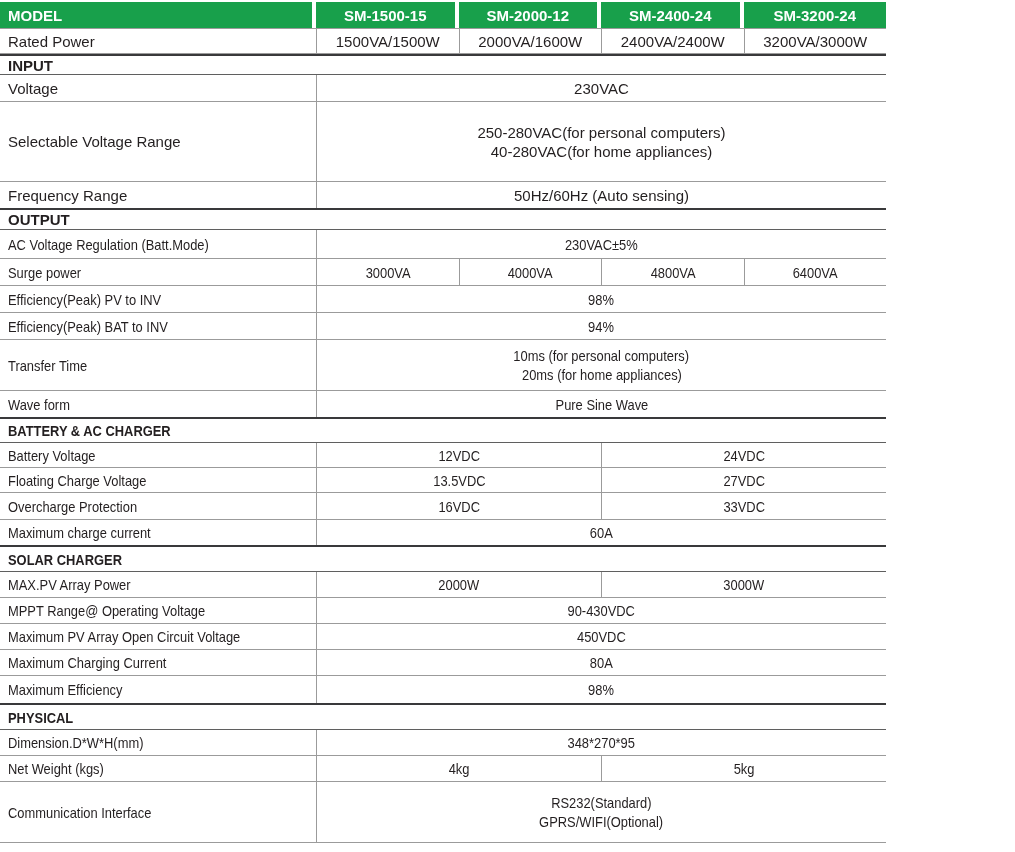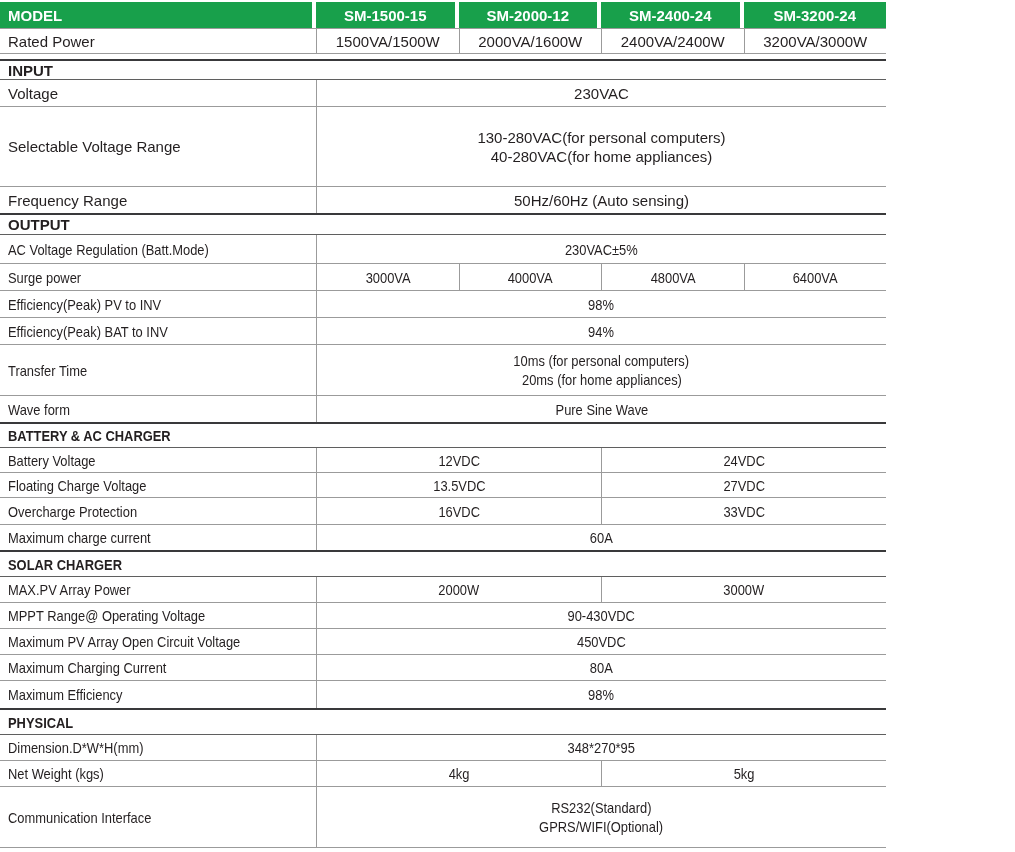--- a/index.html
+++ b/index.html
@@ -84,41 +84,41 @@
         <span class="txt">2000VA/1600W</span>
       </div>
     <div class="cell val bl c3">
         <span class="txt">2400VA/2400W</span>
       </div>
     <div class="cell val bl c4">
         <span class="txt">3200VA/3000W</span>
       </div>
   </div>
 
-  <div class="row sec" style="height:21px;margin-top:5px">
+  <div class="row sec" style="height:21px;">
     <div class="cell">
         <span class="txt">INPUT</span>
       </div>
   </div>
 
   <div class="row" style="height:27px">
     <div class="cell lab">
         <span class="txt">Voltage</span>
       </div>
     <div class="cell val bl sp4">
         <span class="txt">230VAC</span>
       </div>
   </div>
 
   <div class="row" style="height:80px">
     <div class="cell lab">
         <span class="txt">Selectable Voltage Range</span>
       </div>
     <div class="cell val bl sp4 multi">
-      <span class="txt">130-280VAC(for personal computers)</span>
+      <span class="txt">250-280VAC(for personal computers)</span>
       <span class="txt">40-280VAC(for home appliances)</span>
     </div>
   </div>
 
   <div class="row nb" style="height:26px">
     <div class="cell lab">
         <span class="txt">Frequency Range</span>
       </div>
     <div class="cell val bl sp4">
         <span class="txt">50Hz/60Hz (Auto sensing)</span>

